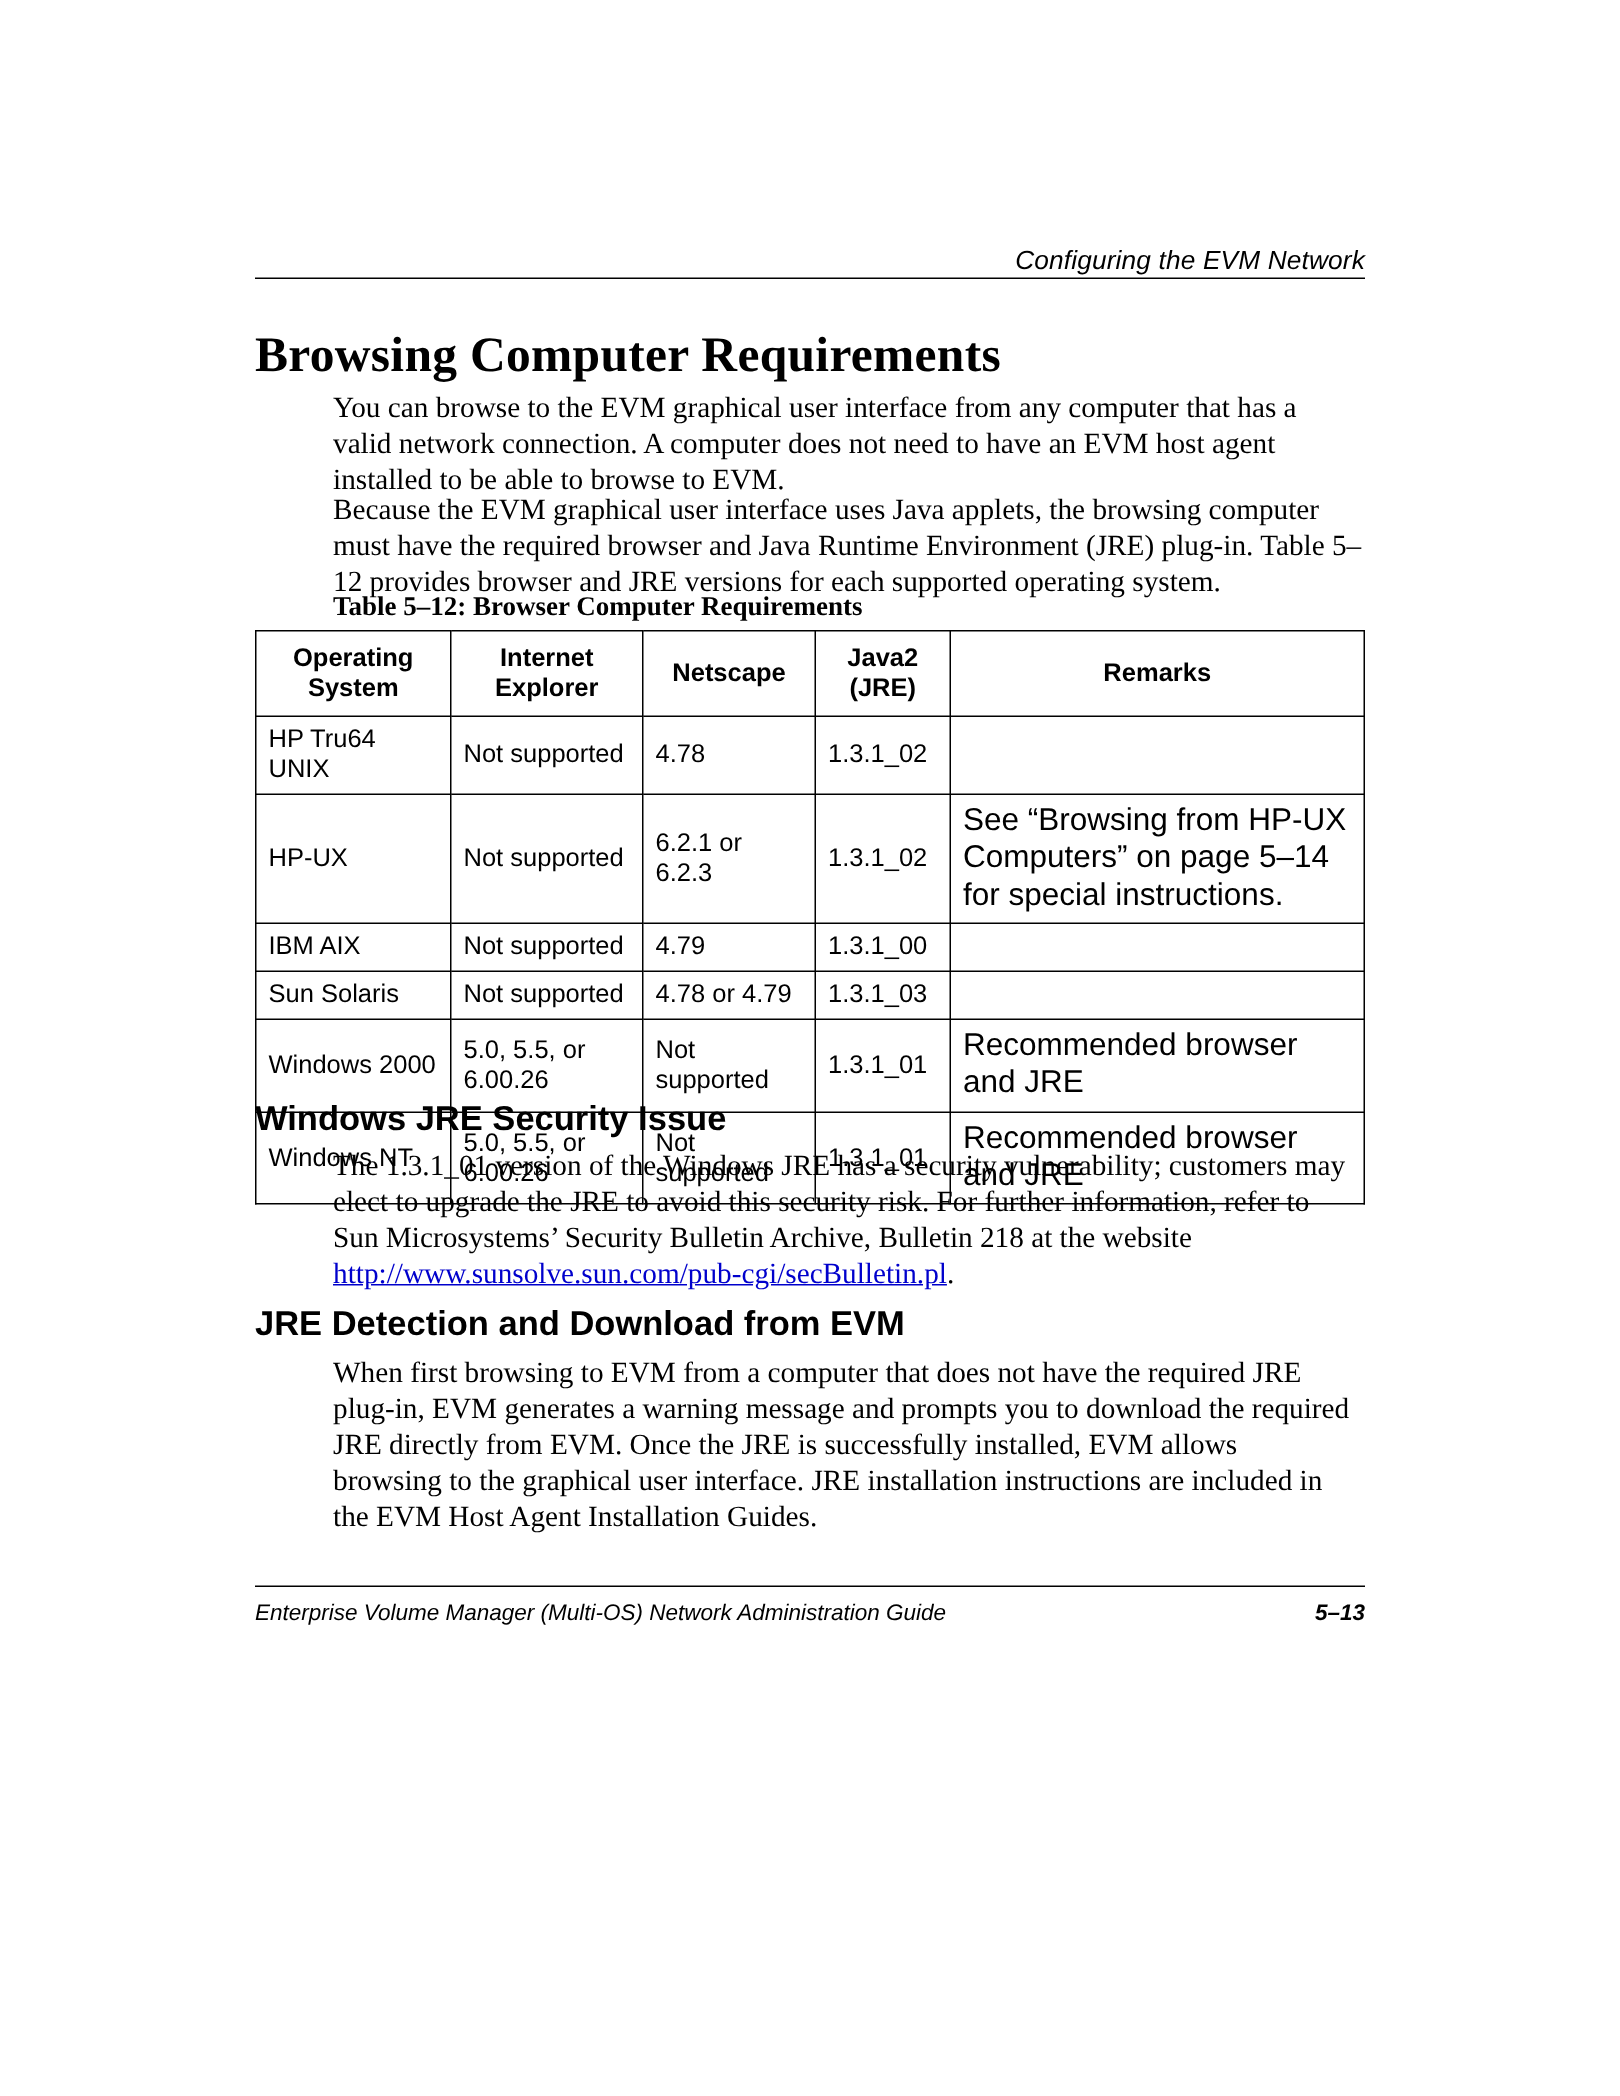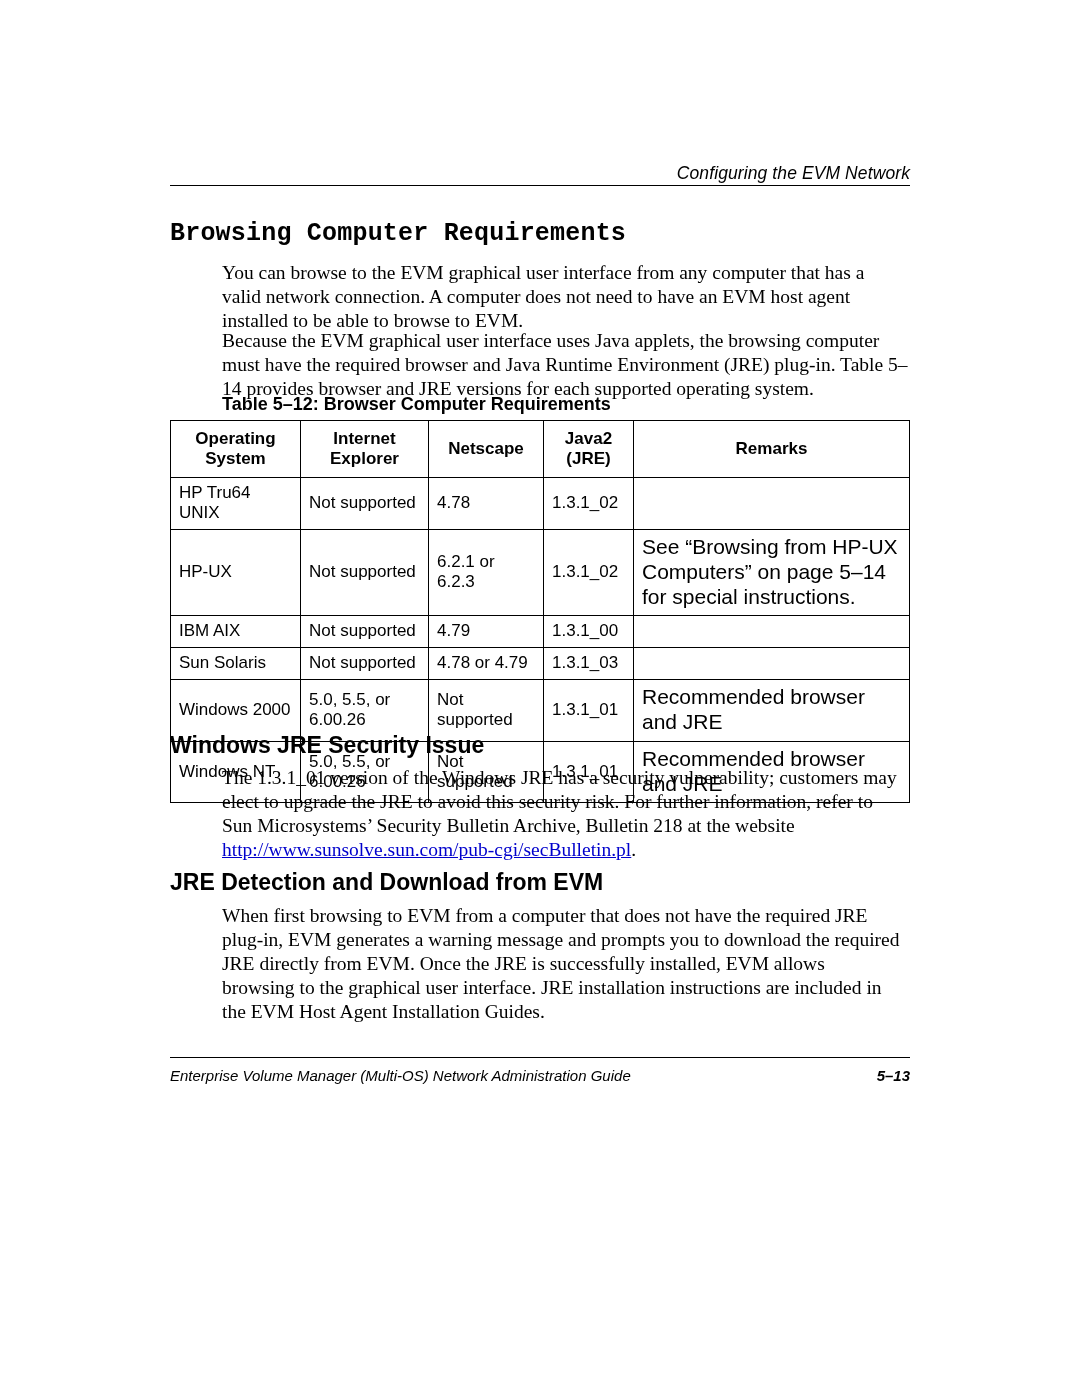--- a/index.html
+++ b/index.html
@@ -34,40 +34,40 @@
     position:absolute;
     top:185px;
     left:var(--lm);
     width:calc(var(--rm) - var(--lm));
     border-top:1.4px solid #000;
   }
   .h1{
     position:absolute;
     left:var(--lm);
     top:219px;
-    font-family:Liberation Mono, monospace;
-    font-weight:700;
-    font-size:25px;
+    font-family:Liberation Serif, serif;
+    font-weight:700;
+    font-size:33px;
     letter-spacing:0.2px;
   }
   .para{
     position:absolute;
     left:var(--body-indent);
     right:calc(var(--page-w) - var(--rm) + 10px);
     font-size:19.5px;
     line-height:1.23;
     text-align:left;
   }
   #p1{top:261px}
   #p2{top:329px;right:calc(var(--page-w) - var(--rm) + 2px)}
   .tbl-caption{
     position:absolute;
     top:394px;
     left:var(--body-indent);
-    font-family:Liberation Sans, sans-serif;
+    font-family:Liberation Serif, serif;
     font-weight:700;
     font-size:18px;
   }
   .tbl-wrap{
     position:absolute;
     top:420px;
     left:var(--lm);
     width:calc(var(--rm) - var(--lm));
   }
   table.req{
@@ -137,21 +137,21 @@
 
 <div class="page">
 
   <div class="running-head">Configuring the EVM Network</div>
   <div class="top-rule"></div>
 
   <div class="h1">Browsing Computer Requirements</div>
 
   <div id="p1" class="para">You can browse to the EVM graphical user interface from any computer that has a valid network connection. A computer does not need to have an EVM host agent installed to be able to browse to EVM.</div>
 
-  <div id="p2" class="para">Because the EVM graphical user interface uses Java applets, the browsing computer must have the required browser and Java Runtime Environment (JRE) plug-in. Table 5–14 provides browser and JRE versions for each supported operating system.</div>
+  <div id="p2" class="para">Because the EVM graphical user interface uses Java applets, the browsing computer must have the required browser and Java Runtime Environment (JRE) plug-in. Table 5–12 provides browser and JRE versions for each supported operating system.</div>
 
   <div class="tbl-caption">Table 5–12:  Browser Computer Requirements</div>
 
   <div class="tbl-wrap">
     <table class="req">
       <colgroup>
         <col class="col-os">
           <col class="col-ie">
           <col class="col-ns">
         <col class="col-jre">

